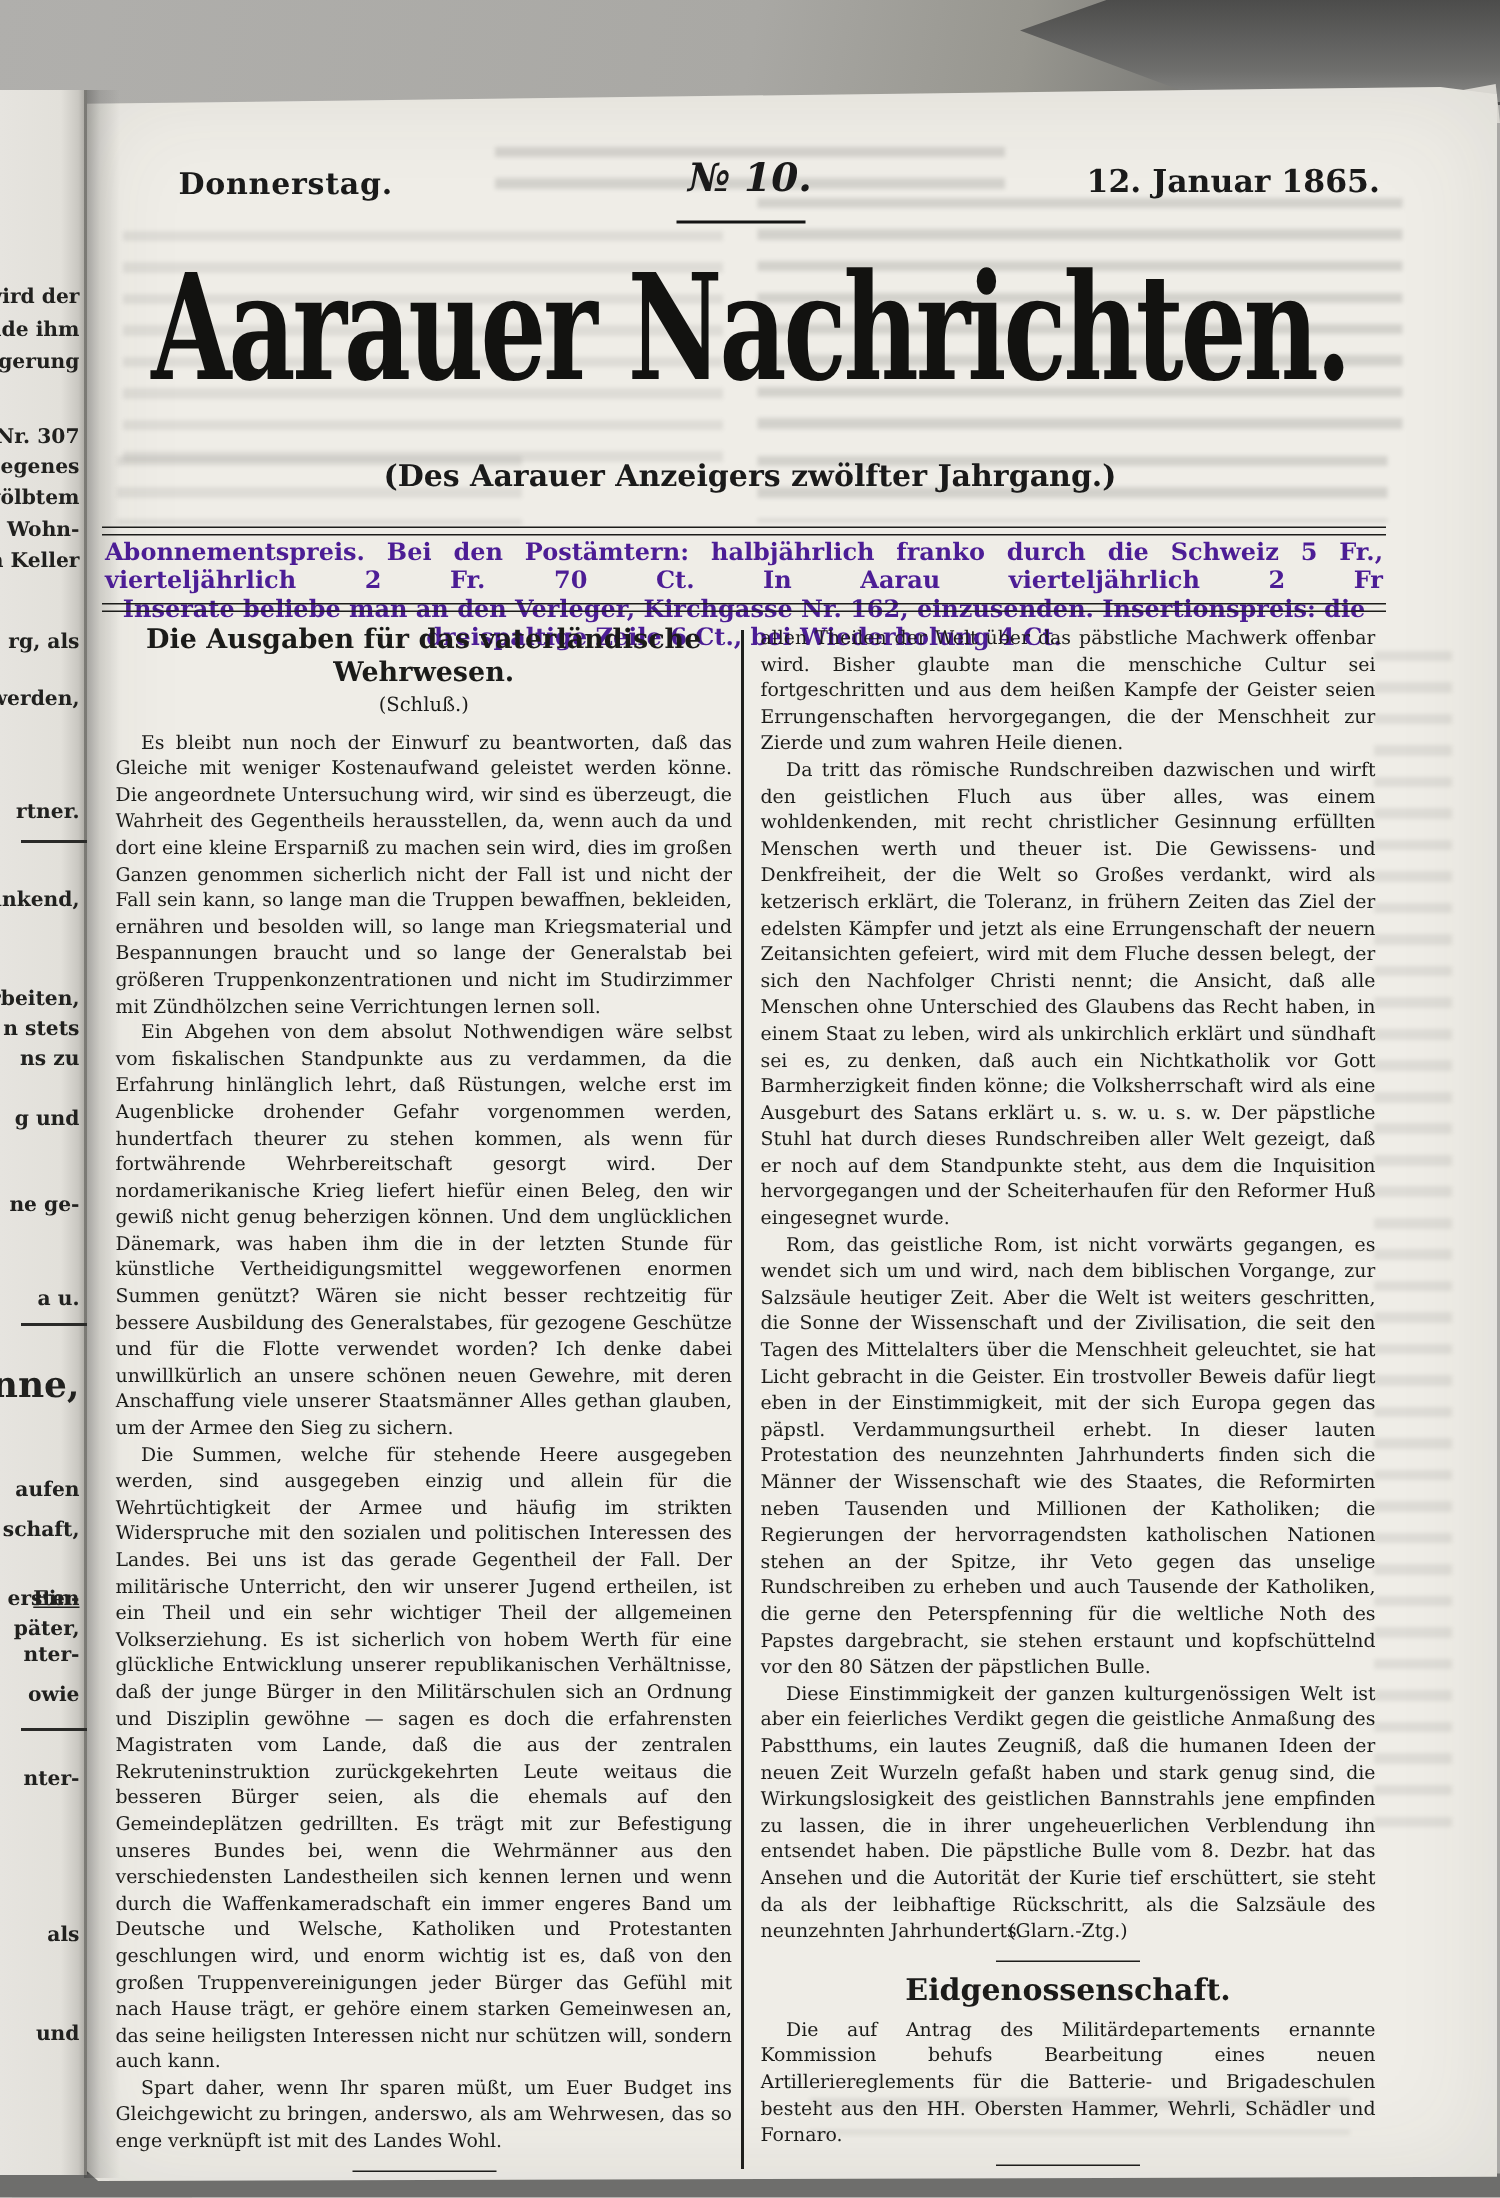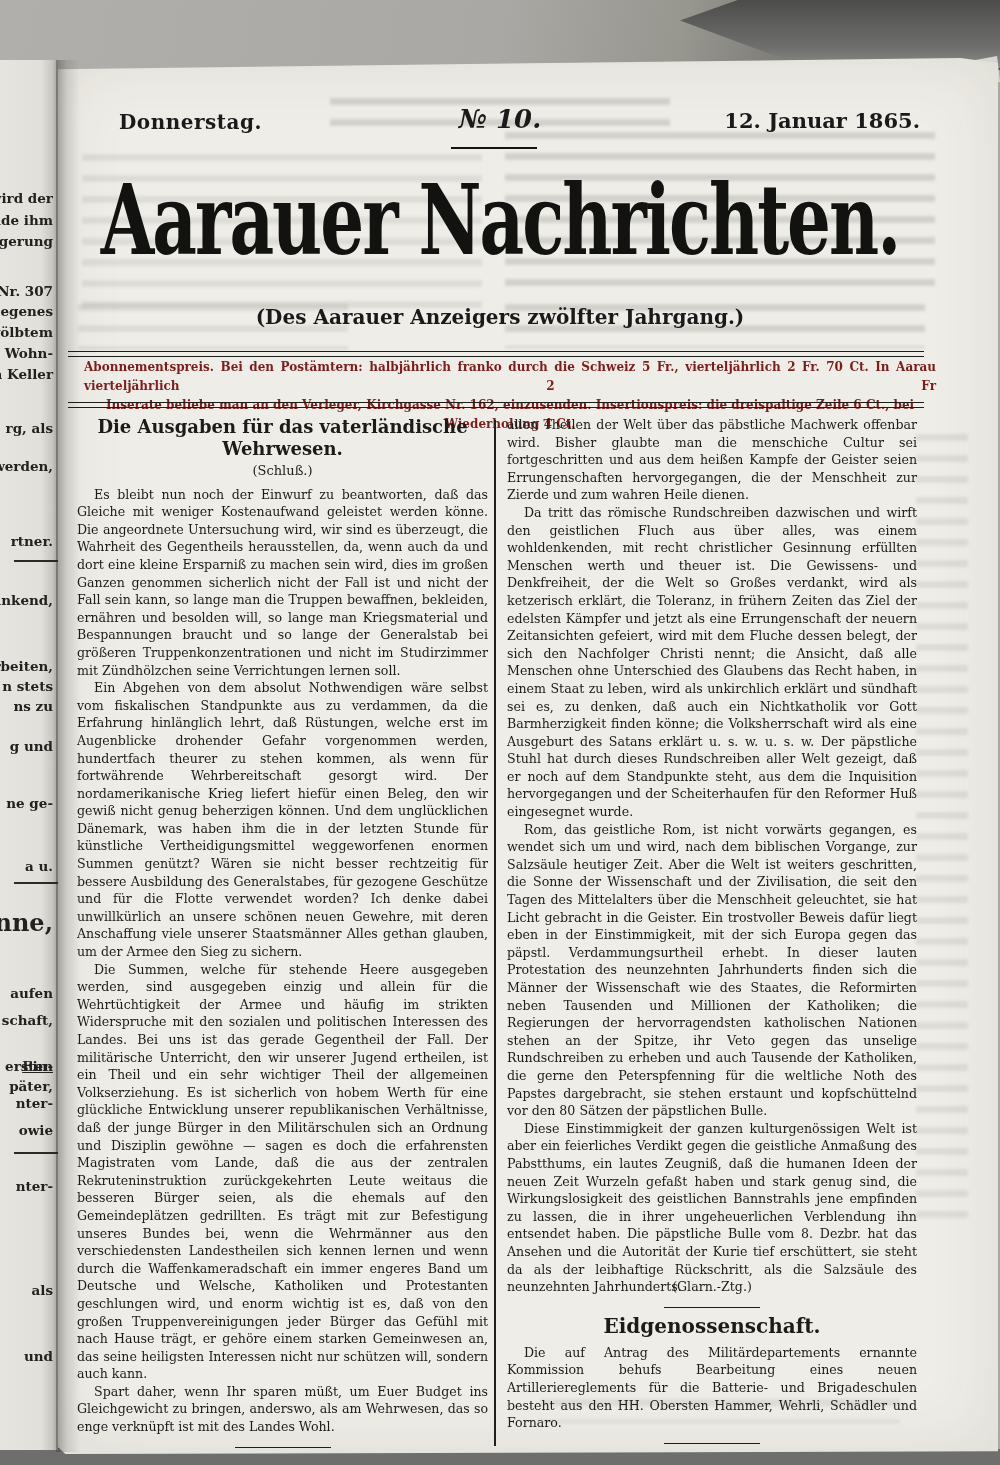--- a/index.html
+++ b/index.html
@@ -56,21 +56,21 @@
   .masthead{left:70px;top:152px;width:860px;height:148px;text-align:center;z-index:4;}
   .masthead-inner{display:inline-block;font-size:69px;font-weight:bold;letter-spacing:-2px;
     transform:scaleY(1.42);transform-origin:50% 60%;line-height:148px;color:#121210;}
   .subtitle{left:70px;top:305px;width:860px;text-align:center;font-size:20px;font-weight:bold;}
 
   .double-rule{position:absolute;left:68px;width:856px;height:4px;z-index:4;
     border-top:1.4px solid #1c1c1a;border-bottom:1.4px solid #1c1c1a;}
   .dr-top{top:351px;}
   .dr-bottom{top:402px;}
 
-  .subscription{left:84px;top:358px;width:852px;font-size:12px;font-weight:bold;line-height:19px;color:#7f1d1d;}
+  .subscription{left:70px;top:358px;width:852px;font-size:16px;font-weight:bold;line-height:19px;color:#4c1d95;}
   .subscription .l1{text-align:justify;text-align-last:justify;white-space:normal;}
   .subscription .l2{text-align:center;}
 
   
   .col{position:absolute;top:416px;height:1032px;overflow:hidden;z-index:4;
     font-size:12.6px;line-height:17.6px;text-align:justify;color:#1b1b19;}
   .col p{margin:0;text-indent:1.35em;}
   .col-left{left:77px;width:411px;}
   .col-right{left:507px;width:410px;}
   .col-rule{position:absolute;left:494px;top:420px;width:1.6px;height:1026px;background:#1f1f1d;z-index:4;}

